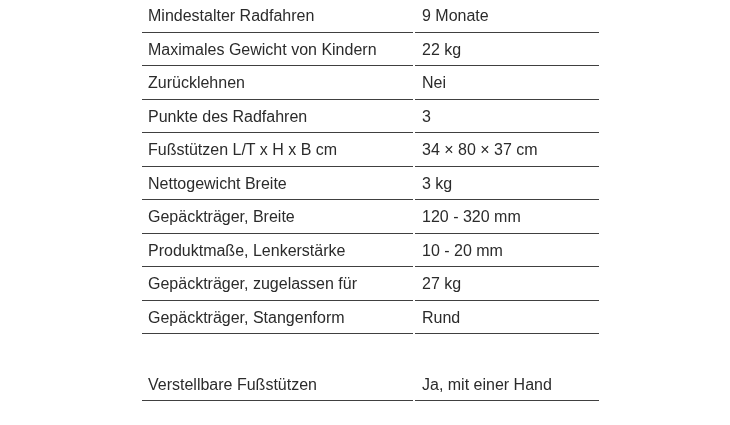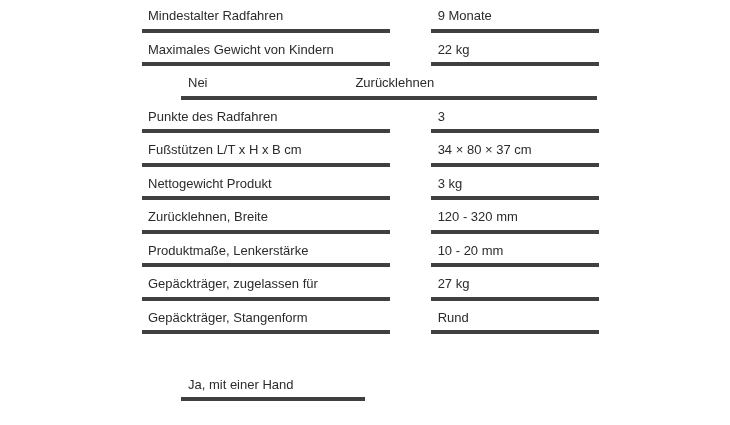--- a/index.html
+++ b/index.html
@@ -24,77 +24,77 @@
       border-spacing: 0;
     }
     .spec-row {
       display: flex;
       height: 33.5px;
     }
     .spec-cell {
       box-sizing: border-box;
       height: 33.5px;
       line-height: 33.5px;
-      font-size: 13px;
-      border-bottom: 4px solid #404040;
+      font-size: 16px;
+      border-bottom: 1px solid #404040;
       white-space: nowrap;
     }
     .spec-label {
       width: 271px;
       padding-left: 6px;
       margin-right: 2px;
     }
     .spec-value {
       width: 184px;
       padding-left: 7px;
-      margin-left: 39px;
     }
   </style>
 </head>
 <body>
 
 <div class="spec-table">
   <div class="spec-row">
     <div class="spec-cell spec-label">Mindestalter Radfahren</div>
     <div class="spec-cell spec-value">9 Monate</div>
   </div>
   <div class="spec-row">
     <div class="spec-cell spec-label">Maximales Gewicht von Kindern</div>
     <div class="spec-cell spec-value">22 kg</div>
   </div>
   <div class="spec-row">
+    <div class="spec-cell spec-label">Zurücklehnen</div>
     <div class="spec-cell spec-value">Nei</div>
-    <div class="spec-cell spec-label">Zurücklehnen</div>
   </div>
   <div class="spec-row">
     <div class="spec-cell spec-label">Punkte des Radfahren</div>
     <div class="spec-cell spec-value">3</div>
   </div>
   <div class="spec-row">
     <div class="spec-cell spec-label">Fußstützen L/T x H x B cm</div>
     <div class="spec-cell spec-value">34 × 80 × 37 cm</div>
   </div>
   <div class="spec-row">
-    <div class="spec-cell spec-label">Nettogewicht Produkt</div>
+    <div class="spec-cell spec-label">Nettogewicht Breite</div>
     <div class="spec-cell spec-value">3 kg</div>
   </div>
   <div class="spec-row">
-    <div class="spec-cell spec-label">Zurücklehnen, Breite</div>
+    <div class="spec-cell spec-label">Gepäckträger, Breite</div>
     <div class="spec-cell spec-value">120 - 320 mm</div>
   </div>
   <div class="spec-row">
     <div class="spec-cell spec-label">Produktmaße, Lenkerstärke</div>
     <div class="spec-cell spec-value">10 - 20 mm</div>
   </div>
   <div class="spec-row">
     <div class="spec-cell spec-label">Gepäckträger, zugelassen für</div>
     <div class="spec-cell spec-value">27 kg</div>
   </div>
   <div class="spec-row">
     <div class="spec-cell spec-label">Gepäckträger, Stangenform</div>
     <div class="spec-cell spec-value">Rund</div>
   </div>
   <div class="spec-row">
   </div>
   <div class="spec-row">
+    <div class="spec-cell spec-label">Verstellbare Fußstützen</div>
     <div class="spec-cell spec-value">Ja, mit einer Hand</div>
   </div>
 </div>
 
 </body></html>

